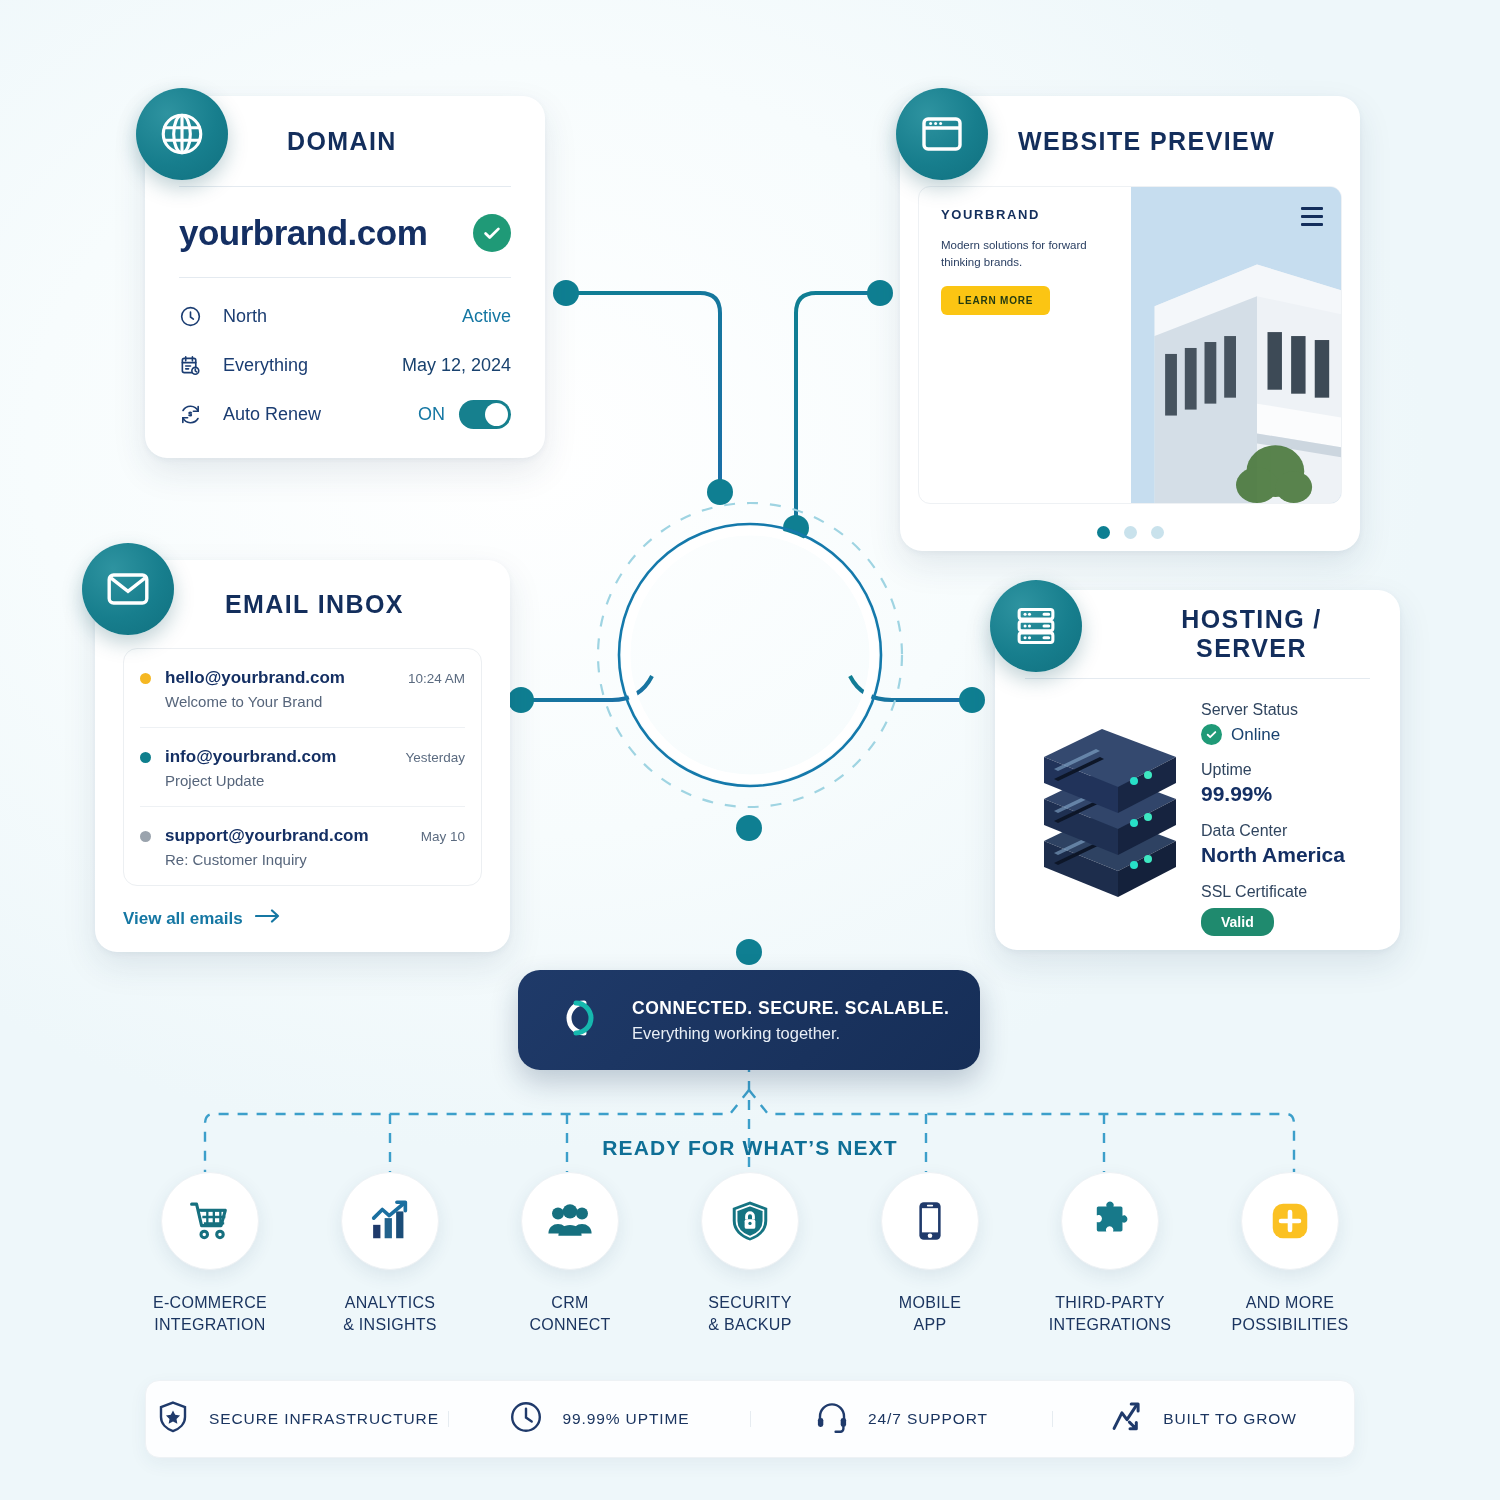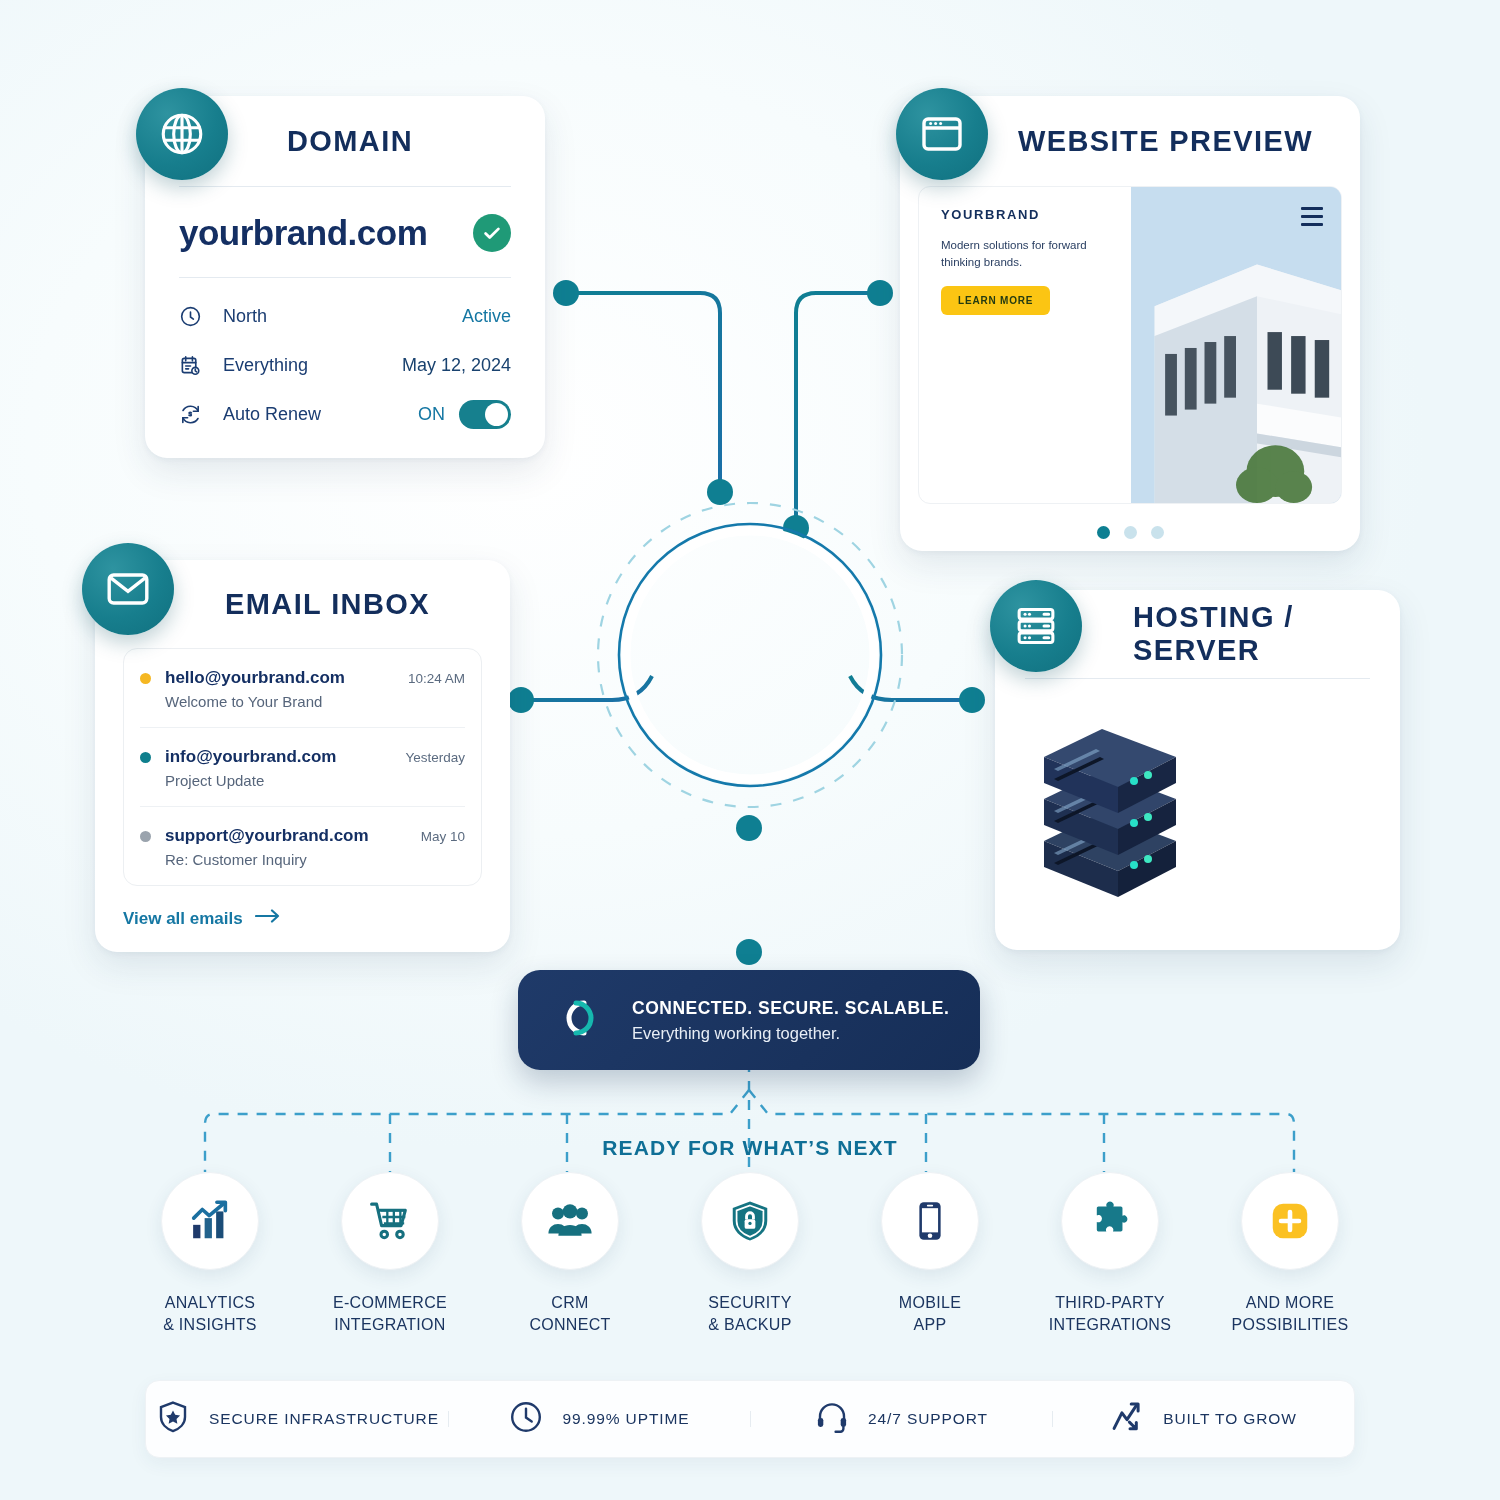--- a/index.html
+++ b/index.html
@@ -28,22 +28,23 @@
   .badge-icon {
     position: absolute;
     width: 92px; height: 92px;
     border-radius: 50%;
     background: radial-gradient(circle at 34% 28%, #2e93a0 0%, #177e8d 55%, #10707f 100%);
     display: flex; align-items: center; justify-content: center;
     box-shadow: 0 8px 20px rgba(16,80,95,0.26);
     z-index: 5;
   }
   .card-title {
-    font-size: 29px; font-weight: bold; letter-spacing: 1.4px;
+    font-size: 25px; font-weight: bold; letter-spacing: 1.4px;
     color: #132e5c;
+    text-align: center;
   }
   .hr { height: 1px; background: #e4eaf0; }
 
   
   #domain-card { left: 145px; top: 96px; width: 400px; height: 362px; padding: 0 34px; }
   #domain-badge { left: 136px; top: 88px; }
   .dm-head { height: 90px; display: flex; align-items: center; padding-left: 108px; }
   .dm-name-row { display: flex; align-items: center; justify-content: space-between; padding: 26px 0 24px; }
   .dm-name { font-size: 35px; font-weight: bold; color: #142f63; letter-spacing: -0.5px; }
   .dm-check {
@@ -415,20 +416,37 @@
               <path d="M14 36 L88 66 L88 92 L14 62 Z" fill="#21335a"></path>
               <path d="M88 66 L146 36 L146 62 L88 92 Z" fill="#182644"></path>
               <path d="M24 48 L66 28 L70 30 L28 50 Z" fill="#8fb6d8" opacity=".55"></path>
               <path d="M24 58 L70 36 L74 38 L28 60 Z" fill="#0d1628"></path>
               <circle cx="104" cy="60" r="4" fill="#27e0c8"></circle>
                 <circle cx="118" cy="54" r="4" fill="#3ee8c2"></circle>
             </g>
           </g>
         </svg>
       </div>
+      <div class="hs-right">
+        <div class="hs-lab">Server Status</div>
+        <div class="hs-online">
+          <span class="hs-chk">
+            <svg width="13" height="13" viewBox="0 0 24 24">
+                <path d="M5 12.5l4.5 4.5L19 7.5" fill="none" stroke="#fff" stroke-width="3.4" stroke-linecap="round" stroke-linejoin="round"></path>
+              </svg>
+          </span>
+          <span>Online</span>
+        </div>
+        <div class="hs-lab">Uptime</div>
+        <div class="hs-big">99.99%</div>
+        <div class="hs-lab">Data Center</div>
+        <div class="hs-big">North America</div>
+        <div class="hs-lab">SSL Certificate</div>
+        <span class="hs-pill">Valid</span>
+      </div>
     </div>
   </div>
   <div class="badge-icon" id="host-badge">
     <svg width="46" height="46" viewBox="0 0 24 24" fill="none" stroke="#fff" stroke-width="1.6">
       <rect x="3.2" y="3.4" width="17.6" height="5" rx="1.3"></rect>
       <rect x="3.2" y="9.5" width="17.6" height="5" rx="1.3"></rect>
       <rect x="3.2" y="15.6" width="17.6" height="5" rx="1.3"></rect>
       <circle cx="6.3" cy="5.9" r="0.8" fill="#fff" stroke="none"></circle>
         <circle cx="8.6" cy="5.9" r="0.8" fill="#fff" stroke="none"></circle>
       <circle cx="6.3" cy="12" r="0.8" fill="#fff" stroke="none"></circle>
@@ -452,46 +470,46 @@
       <div class="b2">Everything working together.</div>
     </div>
   </div>
 
   <div id="ready-title">READY FOR WHAT’S NEXT</div>
 
   <div id="cap-row">
 
     <div class="cap">
       <div class="cap-circle">
+        <svg width="46" height="46" viewBox="0 0 24 24" fill="none" stroke="#16707f" stroke-width="1.6">
+          <path d="M2.4 3.2h2.6l2.6 11.2h10.2l2.2-8H6.2" stroke-linecap="round" stroke-linejoin="round"></path>
+          <path d="M7.3 6.4h13M8 9.9h12M8.8 13.2h10.6M10.6 6.4v6.8M14 6.4v6.8M17.4 6.4v6.8" stroke-width="1.2"></path>
+          <circle cx="9" cy="19" r="1.7"></circle>
+            <circle cx="17.2" cy="19" r="1.7"></circle>
+        </svg>
+      </div>
+      <div class="cap-label">
+        <div>E-COMMERCE</div>
+        <div>INTEGRATION</div>
+      </div>
+    </div>
+
+    <div class="cap">
+      <div class="cap-circle">
         <svg width="46" height="46" viewBox="0 0 24 24" fill="none">
           <rect x="3.2" y="14" width="3.8" height="7" fill="#1f3a6b"></rect>
           <rect x="9.2" y="10.5" width="3.8" height="10.5" fill="#22628c"></rect>
           <rect x="15.2" y="7" width="3.8" height="14" fill="#1b4d78"></rect>
           <path d="M3.5 10.5L8 6l3.6 3.2L19.5 2.6" stroke="#1b6fa0" stroke-width="1.9" fill="none" stroke-linecap="round" stroke-linejoin="round"></path>
           <path d="M15.6 2.2h4.4v4.4" stroke="#1b6fa0" stroke-width="1.9" fill="none" stroke-linecap="round" stroke-linejoin="round"></path>
         </svg>
       </div>
       <div class="cap-label">
         <div>ANALYTICS</div>
         <div>&amp; INSIGHTS</div>
-      </div>
-    </div>
-
-    <div class="cap">
-      <div class="cap-circle">
-        <svg width="46" height="46" viewBox="0 0 24 24" fill="none" stroke="#16707f" stroke-width="1.6">
-          <path d="M2.4 3.2h2.6l2.6 11.2h10.2l2.2-8H6.2" stroke-linecap="round" stroke-linejoin="round"></path>
-          <path d="M7.3 6.4h13M8 9.9h12M8.8 13.2h10.6M10.6 6.4v6.8M14 6.4v6.8M17.4 6.4v6.8" stroke-width="1.2"></path>
-          <circle cx="9" cy="19" r="1.7"></circle>
-            <circle cx="17.2" cy="19" r="1.7"></circle>
-        </svg>
-      </div>
-      <div class="cap-label">
-        <div>E-COMMERCE</div>
-        <div>INTEGRATION</div>
       </div>
     </div>
 
     <div class="cap">
       <div class="cap-circle">
         <svg width="48" height="48" viewBox="0 0 24 24" fill="#16707f">
           <circle cx="6" cy="8.3" r="3"></circle>
             <circle cx="18" cy="8.3" r="3"></circle>
             <circle cx="12" cy="7.2" r="3.6"></circle>
           <path d="M1.2 18.2c0-3 2.3-4.7 4.8-4.7s4.8 1.7 4.8 4.7z"></path>

